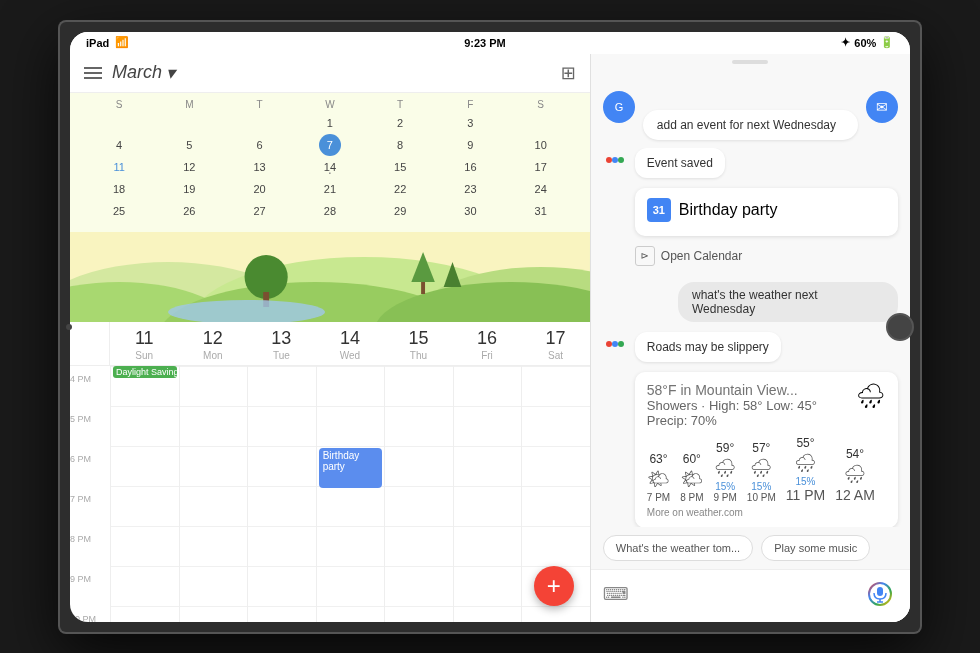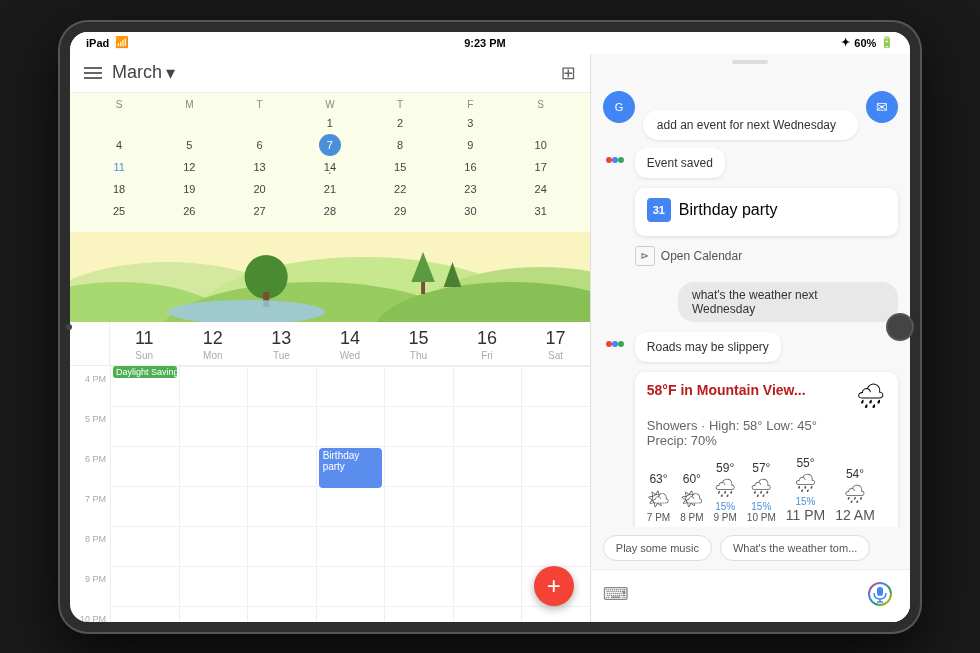--- a/index.html
+++ b/index.html
@@ -9,21 +9,21 @@
       background: #1a1a1a;
       display: flex;
       align-items: center;
       justify-content: center;
       font-family: -apple-system, 'Helvetica Neue', Arial, sans-serif;
     }
     .tablet-frame {
       width: 860px;
       height: 610px;
       background: #2d2d2d;
-      border-radius: 28px;
+      border-radius: 6px;
       padding: 10px;
       box-shadow: 0 0 0 2px #555, 0 20px 60px rgba(0,0,0,0.8);
       position: relative;
     }
     .tablet-screen {
       width: 100%;
       height: 100%;
       background: #fff;
       border-radius: 18px;
       overflow: hidden;
@@ -58,21 +58,21 @@
       border-right: 1px solid #e0e0e0;
     }
     .cal-header {
       display: flex;
       align-items: center;
       justify-content: space-between;
       padding: 8px 14px;
       background: #fff;
       border-bottom: 1px solid #eee;
     }
-    .cal-header-left { display: flex; align-items: center; gap: 10px; }
+    .cal-header-left { display: flex; align-items: center; gap: 10px; font-style: italic; }
     .hamburger-icon { display: flex; flex-direction: column; gap: 3px; cursor: pointer; }
     .hamburger-icon span { width: 18px; height: 2px; background: #666; display: block; }
     .cal-month-title { font-size: 18px; color: #444; font-weight: 400; display: flex; align-items: center; gap: 4px; }
     .cal-grid-icon { color: #666; font-size: 18px; cursor: pointer; }
     
     .mini-calendar {
       background: #fafde8;
       padding: 6px 14px 10px;
     }
     .mini-cal-dow {
@@ -137,21 +137,21 @@
     }
     .week-header-cell .day-num {
       font-size: 18px;
       font-weight: 300;
       color: #333;
       display: block;
     }
     .time-slot {
       height: 40px;
       padding-right: 4px;
-      text-align: right;
+      text-align: left;
       font-size: 9px;
       color: #aaa;
       padding-top: 2px;
     }
     .day-column {
       border-left: 1px solid #eee;
       position: relative;
     }
     .hour-line {
       height: 40px;
@@ -339,21 +339,21 @@
       gap: 8px;
     }
     .weather-card {
       background: #fff;
       border-radius: 10px;
       padding: 10px 12px;
       box-shadow: 0 1px 4px rgba(0,0,0,0.12);
       margin-left: 32px;
       font-size: 11px;
     }
-    .weather-temp-title { font-size: 14px; font-weight: 700; color: #b91c1c; margin-bottom: 20px; }
+    .weather-temp-title { font-size: 14px; font-weight: 400; color: #737373; margin-bottom: 0; }
     .weather-subtitle { color: #666; font-size: 13px; }
     .weather-hourly {
       display: flex;
       gap: 10px;
       margin-top: 8px;
       align-items: flex-end;
     }
     .weather-hour-item { text-align: center; font-size: 10px; color: #555; }
     .weather-hour-item .temp { font-size: 12px; color: #333; font-weight: 500; margin-bottom: 2px; }
     .weather-cloud { font-size: 18px; }
@@ -769,22 +769,22 @@
                 <div class="weather-cloud">🌧</div>
                 <div class="weather-percent"></div>
                 <div style="font-size:14px;color:#555;">12 AM</div>
               </div>
             </div>
             <div class="weather-link">More on weather.com</div>
           </div>
         </div>
 
         <div class="suggestion-row">
+          <div class="suggestion-chip">What's the weather tom...</div>
           <div class="suggestion-chip">Play some music</div>
-          <div class="suggestion-chip">What's the weather tom...</div>
         </div>
 
         <div class="assistant-input-bar">
           <span class="keyboard-icon">⌨</span>
           <div style="flex:1;"></div>
           <button class="mic-button">
             <svg class="mic-svg" viewBox="0 0 24 24">
               <defs>
                 <linearGradient id="micGrad" x1="0" y1="0" x2="1" y2="1">
                   <stop offset="0%" stop-color="#EA4335"></stop>

